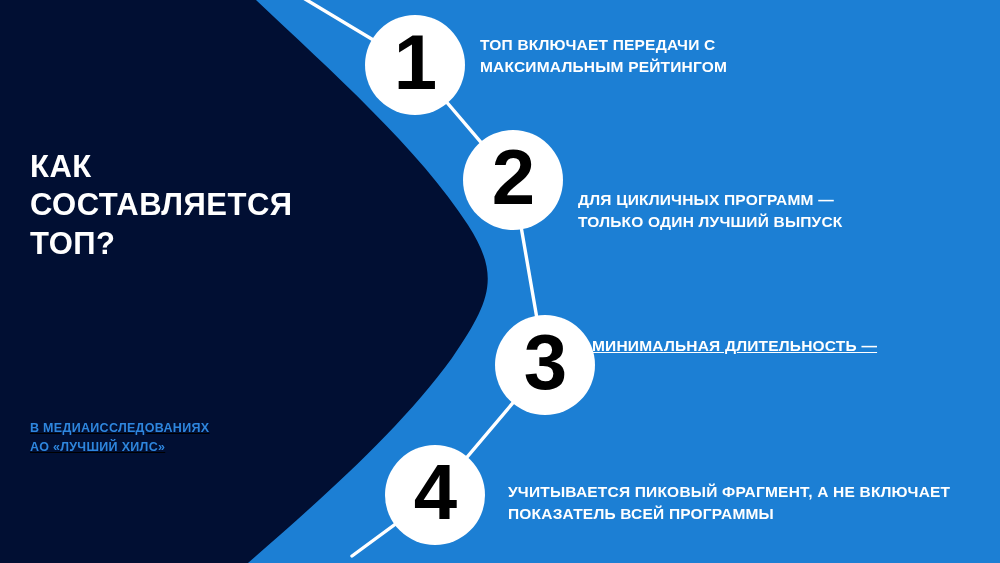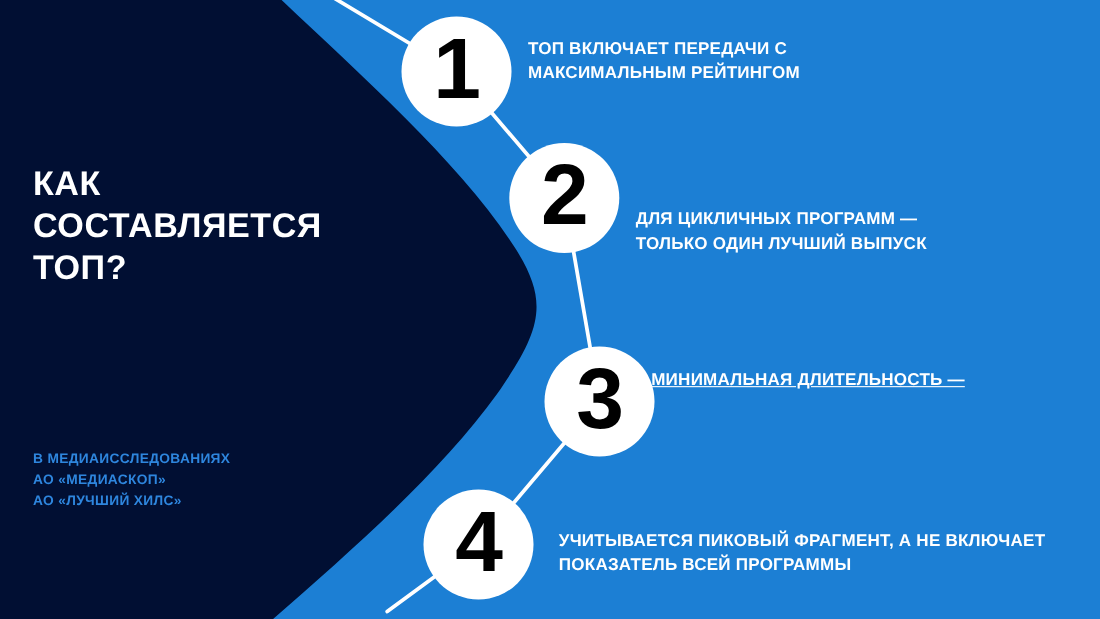--- a/index.html
+++ b/index.html
@@ -39,22 +39,23 @@
     font-weight: bold;
     line-height: 1.24;
     letter-spacing: 0.5px;
     white-space: nowrap;
   }
 
   
   #source-block {
     position: absolute;
     left: 30px;
-    top: 408px;
+    top: 419px;
     z-index: 5;
+    text-decoration: underline;
   }
   .source-line {
     color: #2E86DE;
     font-size: 12.5px;
     font-weight: bold;
     line-height: 1.52;
     letter-spacing: 0.3px;
     white-space: nowrap;
   }
 
@@ -104,21 +105,20 @@
   </svg>
 
   <div id="title-block">
     <div class="title-line">КАК</div>
     <div class="title-line">СОСТАВЛЯЕТСЯ</div>
     <div class="title-line">ТОП?</div>
   </div>
 
   <div id="source-block">
     <div class="source-line">В МЕДИАИССЛЕДОВАНИЯХ</div>
-    <div class="source-line">АО «МЕДИАСКОП»</div>
     <div class="source-line">АО «ЛУЧШИЙ ХИЛС»</div>
   </div>
 
   <div class="step-circle" style="left:365px; top:15px; width:100px; height:100px;">
     <span class="step-number">1</span>
   </div>
   <div class="step-text" style="left:480px; top:34px;">
     <div>ТОП ВКЛЮЧАЕТ ПЕРЕДАЧИ С</div>
     <div>МАКСИМАЛЬНЫМ РЕЙТИНГОМ</div>
   </div>

